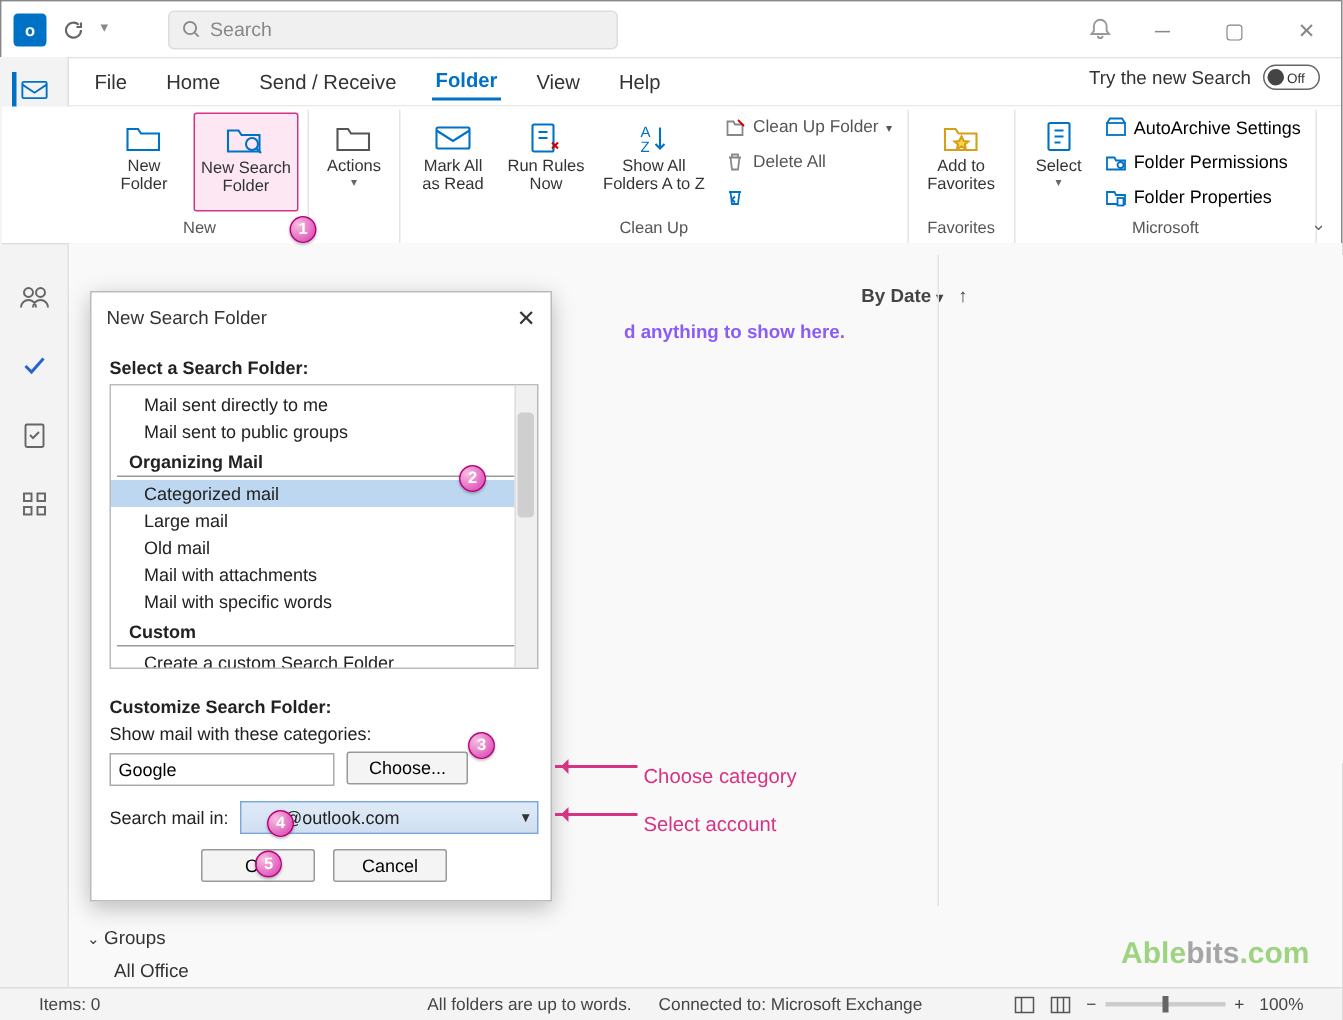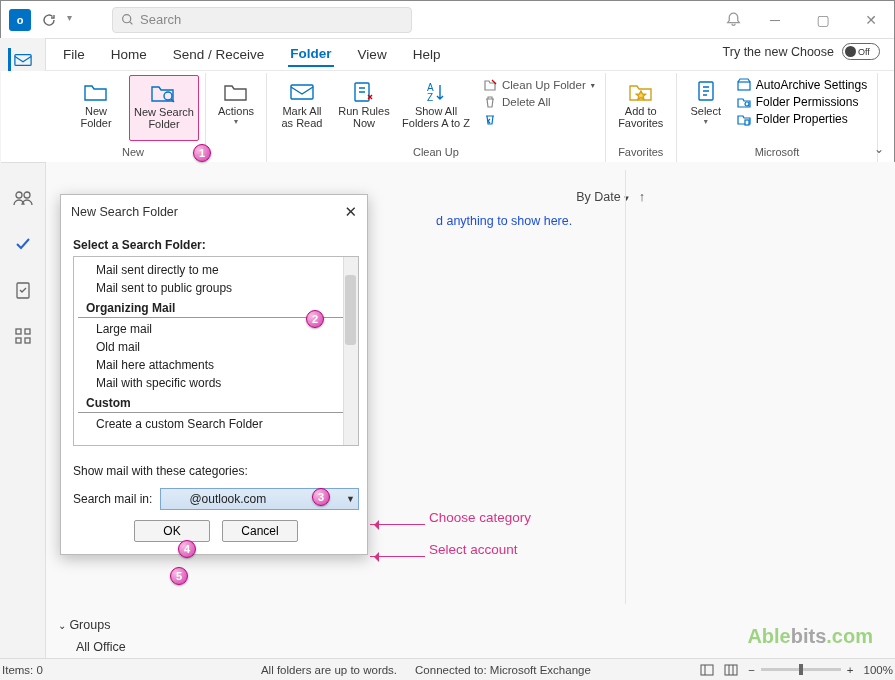--- a/index.html
+++ b/index.html
@@ -23,34 +23,34 @@
 
 
 .ribbon { background:#fff; height:92px; display:flex; padding:2px 60px 0 60px; border-bottom:1px solid #ddd; position:relative;}
 .group { display:flex; flex-direction:column; align-items:center; padding:2px 6px; border-right:1px solid #e4e4e4; }
 .group:last-child { border-right:none; }
 .group .buttons { display:flex; gap:4px; }
 .bigbtn { display:flex; flex-direction:column; align-items:center; justify-content:flex-start; width:58px; height:66px; padding-top:4px; font-size:11px; text-align:center; color:#333; cursor:pointer; border-radius:2px;}
 .bigbtn .ico { width:28px; height:26px; display:flex; align-items:center; justify-content:center; color:#0072c6; }
 .bigbtn.sel { border:1.5px solid #d63384; background:#fce7f3; }
 .group .glabel { font-size:11px; color:#555; margin-top:auto; padding-bottom:2px;}
-.smallstack { display:flex; flex-direction:column; gap:3px; padding:3px 4px; font-size:11.5px; color:#555; }
+.smallstack { display:flex; flex-direction:column; gap:3px; padding:3px 4px; font-size:11.5px; color:#555;justify-content:space-between; }
 .smallstack .srow { display:flex; align-items:center; gap:5px; white-space:nowrap; cursor:pointer;}
 .ribbon .chev { position:absolute; right:10px; bottom:6px; color:#666; font-size:12px;}
 
 
 .leftrail { position:absolute; left:0; top:38px; bottom:22px; width:46px; background:#f3f3f3; border-right:1px solid #e0e0e0; display:flex; flex-direction:column; align-items:center; padding-top:10px; gap:22px; color:#555;}
 .leftrail .railicon { width:24px; height:24px; display:flex; align-items:center; justify-content:center; cursor:pointer;}
 .leftrail .railicon.active { color:#0072c6; border-left:3px solid #0072c6; padding-left:3px; margin-left:-6px;}
 
 
 .contentwrap { position:absolute; left:46px; right:0; top:162px; bottom:22px; background:#f9f9f9; display:flex; }
-.maincol { flex:1; padding:8px; position:relative;}
+.maincol { flex:1; padding:8px; position:relative;font-weight:bold;}
 .msgheader { position:absolute; right:250px; top:28px; font-size:12.5px; color:#444; display:flex; gap:10px; align-items:center;}
-.emptymsg { position:absolute; left:390px; top:52px; font-size:12.5px; color:#1d4ed8;}
+.emptymsg { position:absolute; left:370px; top:52px; font-size:12.5px; color:#8b5cf6;}
 .readpane { position:absolute; right:0; top:8px; bottom:54px; width:270px; border-left:1px solid #e3e3e3;}
 
 
 .dialog { position:absolute; left:60px; top:194px; width:308px; background:#fff; border:1px solid #bbb; box-shadow:0 4px 14px rgba(0,0,0,.25); z-index:100; font-size:12px; color:#222;}
 .dialog .dtitle { display:flex; align-items:center; padding:8px 10px; font-size:12.5px; color:#333;}
 .dialog .dclose { margin-left:auto; font-size:15px; cursor:pointer; color:#333;}
 .dialog .inner { padding:5px 8px 12px 12px; }
 .dialog .section { font-weight:600; margin:4px 0 4px 0; }
 .listbox { border:1px solid #bbb; height:190px; overflow:hidden; position:relative; padding:4px 0;}
 .listbox .scrolltrack { position:absolute; right:0; top:0; bottom:0; width:15px; background:#f0f0f0; border-left:1px solid #ddd;}
@@ -60,39 +60,39 @@
 .listbox .li.sel { background:#bcd7ef; position:relative;}
 .cust { margin-top:18px; }
 .txt { width:150px; height:22px; border:1px solid #aaa; padding:0 5px; font-size:12px; margin-top:3px;}
 .btn { height:22px; border:1px solid #999; background:#f4f4f4; font-size:12px; padding:0 14px; cursor:pointer; border-radius:2px;}
 .row { display:flex; align-items:center; gap:8px; margin-top:3px;}
 .sel-account { flex:1; height:22px; border:1px solid #7ba7d7; background:linear-gradient(#dfeaf7,#cfe0f2); font-size:12px; display:flex; align-items:center; position:relative;}
 .sel-account .dd { position:absolute; right:3px; font-size:9px; color:#333;}
 .okrow { display:flex; justify-content:center; gap:12px; margin-top:10px;}
 
 
-.callout { position:absolute; font-size:13.5px; color:#d63384; display:flex; align-items:flex-end; gap:4px; z-index:600;}
+.callout { position:absolute; font-size:13.5px; color:#d63384; display:flex; align-items:flex-start; gap:4px; z-index:600;}
 .arrowline { height:1.5px; background:#d63384; position:relative;}
 .arrowline::before { content:''; position:absolute; left:-1px; top:-4px; border:5px solid transparent; border-right-color:#d63384;}
 
 
 .badge { position:absolute; width:18px; height:18px; border-radius:50%; background:radial-gradient(circle at 30% 30%, #f8bde0, #d63cb0); border:1px solid #b8007d; color:#fff; font-size:11px; font-weight:bold; display:flex; align-items:center; justify-content:center; z-index:500; box-shadow:0 1px 2px rgba(0,0,0,.3);}
 
 
 .groups { position:absolute; left:58px; bottom:26px; font-size:12.5px; color:#333;}
 .groups .g1 { margin-bottom:8px; }
 .groups .chv { font-size:10px; margin-right:3px;}
 
 
 .watermark { position:absolute; right:22px; bottom:32px; font-size:20px; font-weight:600; color:#7a7a7a; opacity:.65;}
 .watermark .c { color:#6fbf44; }
 .watermark .dot { color:#6fbf44;}
 
 
-.statusbar { position:absolute; left:0; right:0; bottom:0; height:22px; background:#f4f4f4; border-top:1px solid #dcdcdc; display:flex; align-items:center; font-size:11.5px; color:#444; padding:0 2px; gap:18px;}
+.statusbar { position:absolute; left:0; right:0; bottom:0; height:22px; background:#f4f4f4; border-top:1px solid #dcdcdc; display:flex; align-items:center; font-size:11.5px; color:#444; padding:0 26px; gap:18px;}
 .statusbar .sp { margin-left:auto; display:flex; align-items:center; gap:10px;}
 .zoom { display:flex; align-items:center; gap:6px;}
 .ztrack { width:80px; height:3px; background:#ccc; position:relative;}
 .ztrack .zthumb { position:absolute; left:38px; top:-4px; width:4px; height:11px; background:#666;}
 
 svg { display:block; }
 </style>
 </head>
 <body>
 
@@ -131,21 +131,21 @@
 </div>
 
 <div class="tabsrow">
   <div class="tab">File</div>
   <div class="tab">Home</div>
   <div class="tab">Send / Receive</div>
   <div class="tab active">Folder</div>
   <div class="tab">View</div>
   <div class="tab">Help</div>
   <div class="tryrow">
-    <span>Try the new Choose</span>
+    <span>Try the new Search</span>
     <div class="toggle">
       <div class="knob"></div>
         <span>Off</span>
     </div>
   </div>
 </div>
 
 <div class="leftrail">
   <div class="railicon active">
       <svg width="20" height="16" viewBox="0 0 20 16" fill="none" stroke="#0072c6" stroke-width="1.4">
@@ -367,32 +367,38 @@
   <div class="dtitle">
     <span>New Search Folder</span>
     <span class="dclose">✕</span>
   </div>
   <div class="inner">
     <div class="section">Select a Search Folder:</div>
     <div class="listbox">
       <div class="li">Mail sent directly to me</div>
       <div class="li">Mail sent to public groups</div>
       <div class="lh">Organizing Mail</div>
+      <div class="li sel">Categorized mail</div>
       <div class="li">Large mail</div>
       <div class="li">Old mail</div>
-      <div class="li">Mail here attachments</div>
+      <div class="li">Mail with attachments</div>
       <div class="li">Mail with specific words</div>
       <div class="lh">Custom</div>
       <div class="li">Create a custom Search Folder</div>
       <div class="scrolltrack"></div>
       <div class="scrollthumb"></div>
     </div>
 
     <div class="cust">
+      <div class="section">Customize Search Folder:</div>
       <div style="margin-top:4px">Show mail with these categories:</div>
+      <div class="row">
+        <input class="txt" value="Google" style="">
+        <button class="btn">Choose...</button>
+      </div>
       <div class="row" style="margin-top:10px">
         <span>Search mail in:</span>
         <div class="sel-account">
           <span style="padding-left:28px">@outlook.com</span>
           <span class="dd">▼</span>
         </div>
       </div>
       <div class="okrow">
         <button class="btn" style="width:76px">OK</button>
         <button class="btn" style="width:76px">Cancel</button>

